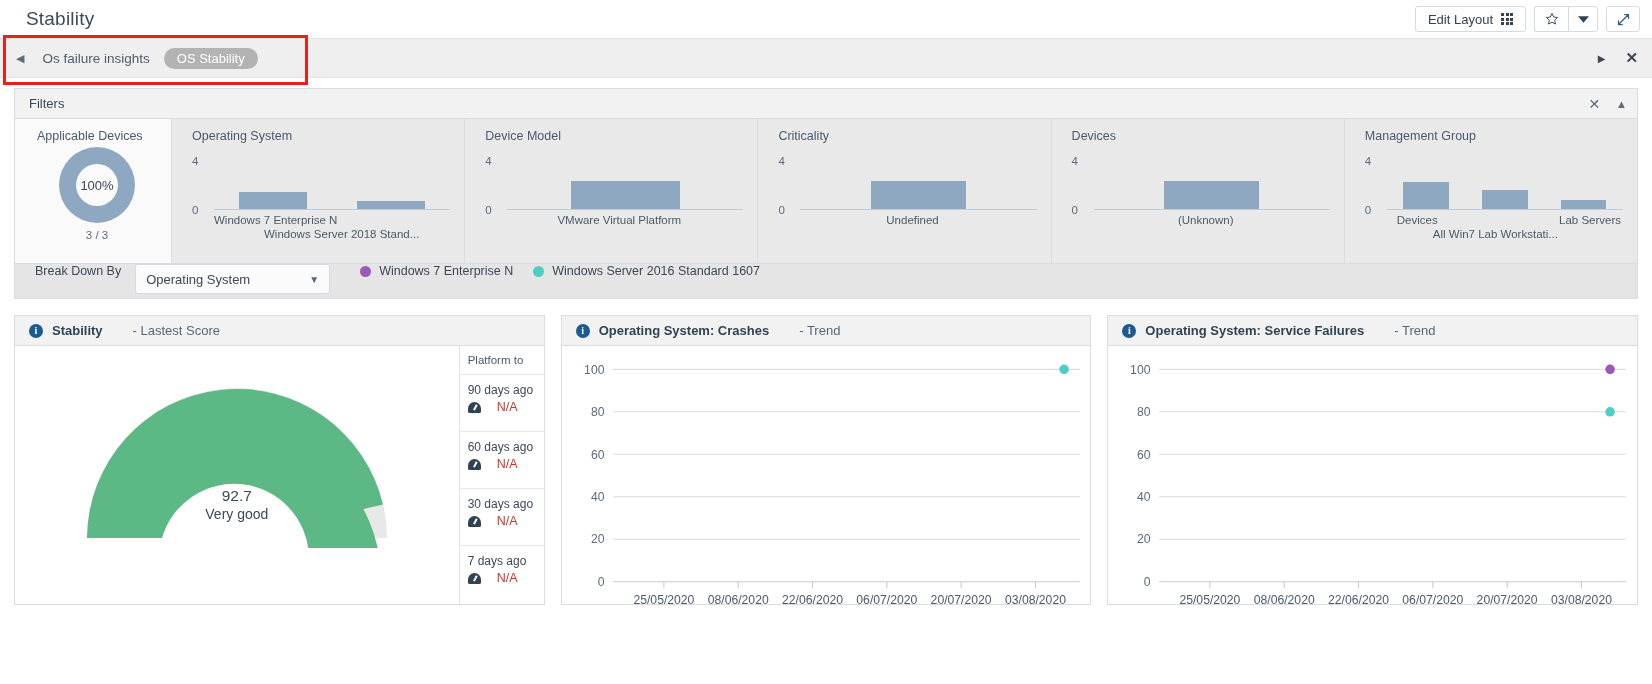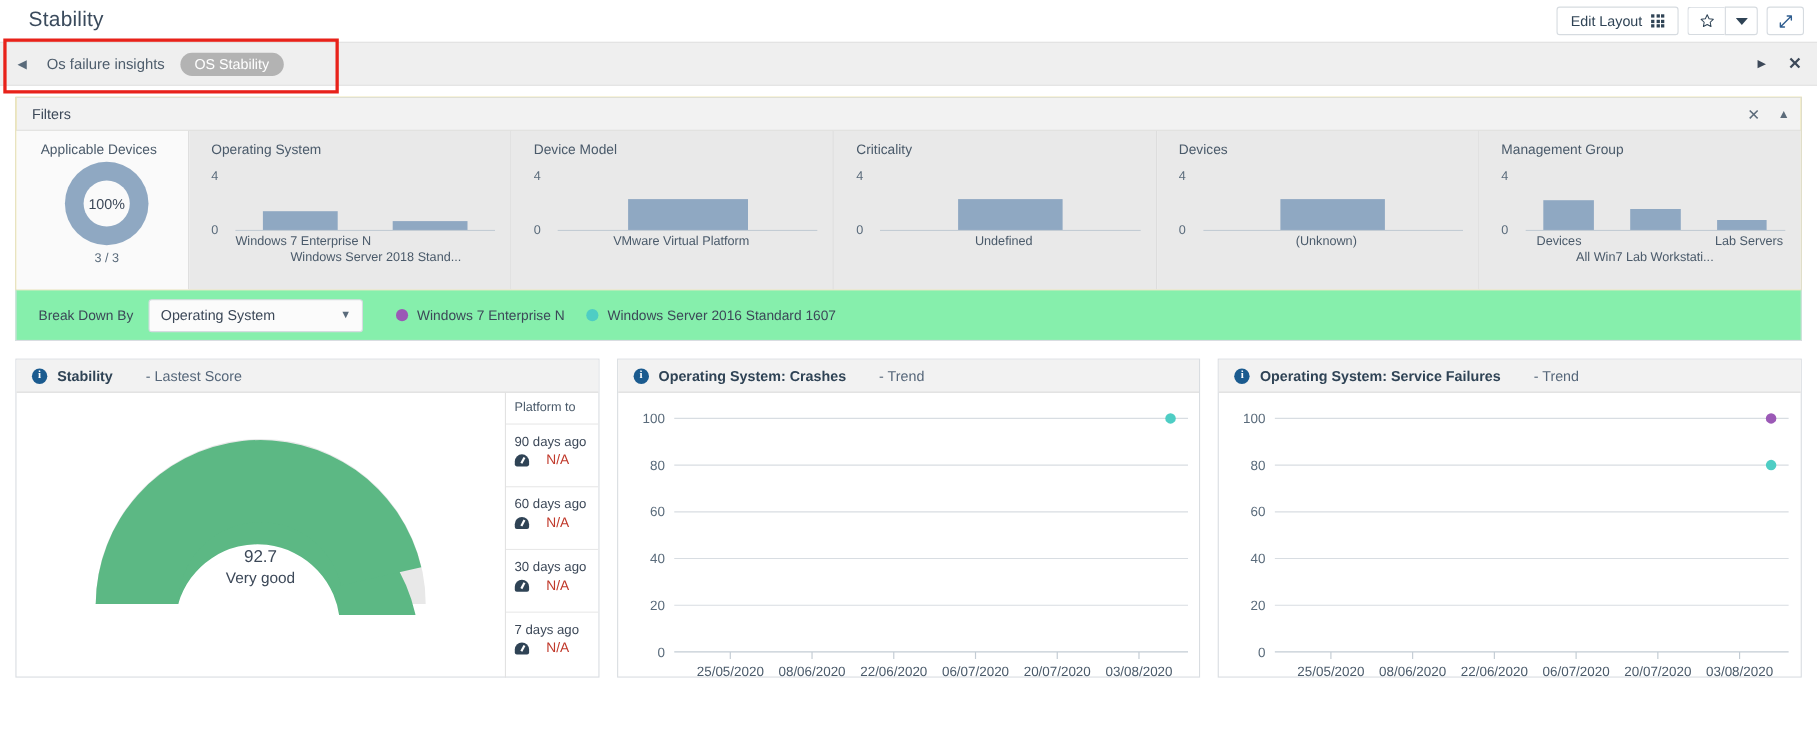--- a/index.html
+++ b/index.html
@@ -60,21 +60,21 @@
 
   
   .annot-box {
     position:absolute; left:3px; top:-4px; width:305px; height:50px;
     border: 3px solid #e8221a; pointer-events:none;
   }
 
   
   .filters-wrap {
     margin: 10px 14px 0 14px;
-    border:1px solid #d9dde1; background:#fde047;
+    border:1px solid #d9dde1; background:#fef9c3;
   }
   .filters-head {
     height:30px; background:#f2f2f2; border-bottom:1px solid #dcdcdc;
     display:flex; align-items:center; padding: 0 10px 0 14px;
     font-size:13px; color:#3c4858;
   }
   .filters-head .right { margin-left:auto; display:flex; align-items:center; gap:16px; color:#5c6b7a; }
   .filters-head .right span { cursor:pointer; }
 
   .filters-body { display:flex; height:144px; background:#fff; }
@@ -121,21 +121,21 @@
   .mini-labels .l1 { position:absolute; top:0; left:12px; white-space:nowrap; }
   .mini-labels .l2 { position:absolute; top:14px; left:62px; white-space:nowrap; }
   .mini-labels .c1 { position:absolute; top:0; left:0; right:0; text-align:center; white-space:nowrap; }
   .mini-labels .mg1 { position:absolute; top:0; left:22px; white-space:nowrap; }
   .mini-labels .mg2 { position:absolute; top:0; right:2px; white-space:nowrap; }
   .mini-labels .mg3 { position:absolute; top:14px; left:58px; white-space:nowrap; }
 
   
   .breakdown {
     margin: 0 14px; border:1px solid #d9dde1; border-top:none;
-    height:46px; display:flex; align-items:center; padding-left:20px; background:#86efac;
+    height:35px; display:flex; align-items:flex-start; padding-left:20px; background:#e5e5e5;
   }
   .bd-label { font-size:12.5px; color:#3c4858; margin-right:14px; }
   .select {
     width:195px; height:30px; border:1px solid #d6dbe0; border-radius:3px;
     background:#fbfbfb; display:flex; align-items:center; padding:0 10px;
     font-size:13px; color:#3c4858; cursor:pointer;
   }
   .select .caret { margin-left:auto; color:#5a6b7b; font-size:10px; }
   .legend { display:flex; align-items:center; gap:20px; margin-left:30px; }
   .legend-item { display:flex; align-items:center; gap:8px; font-size:12.5px; color:#3c4858; }

